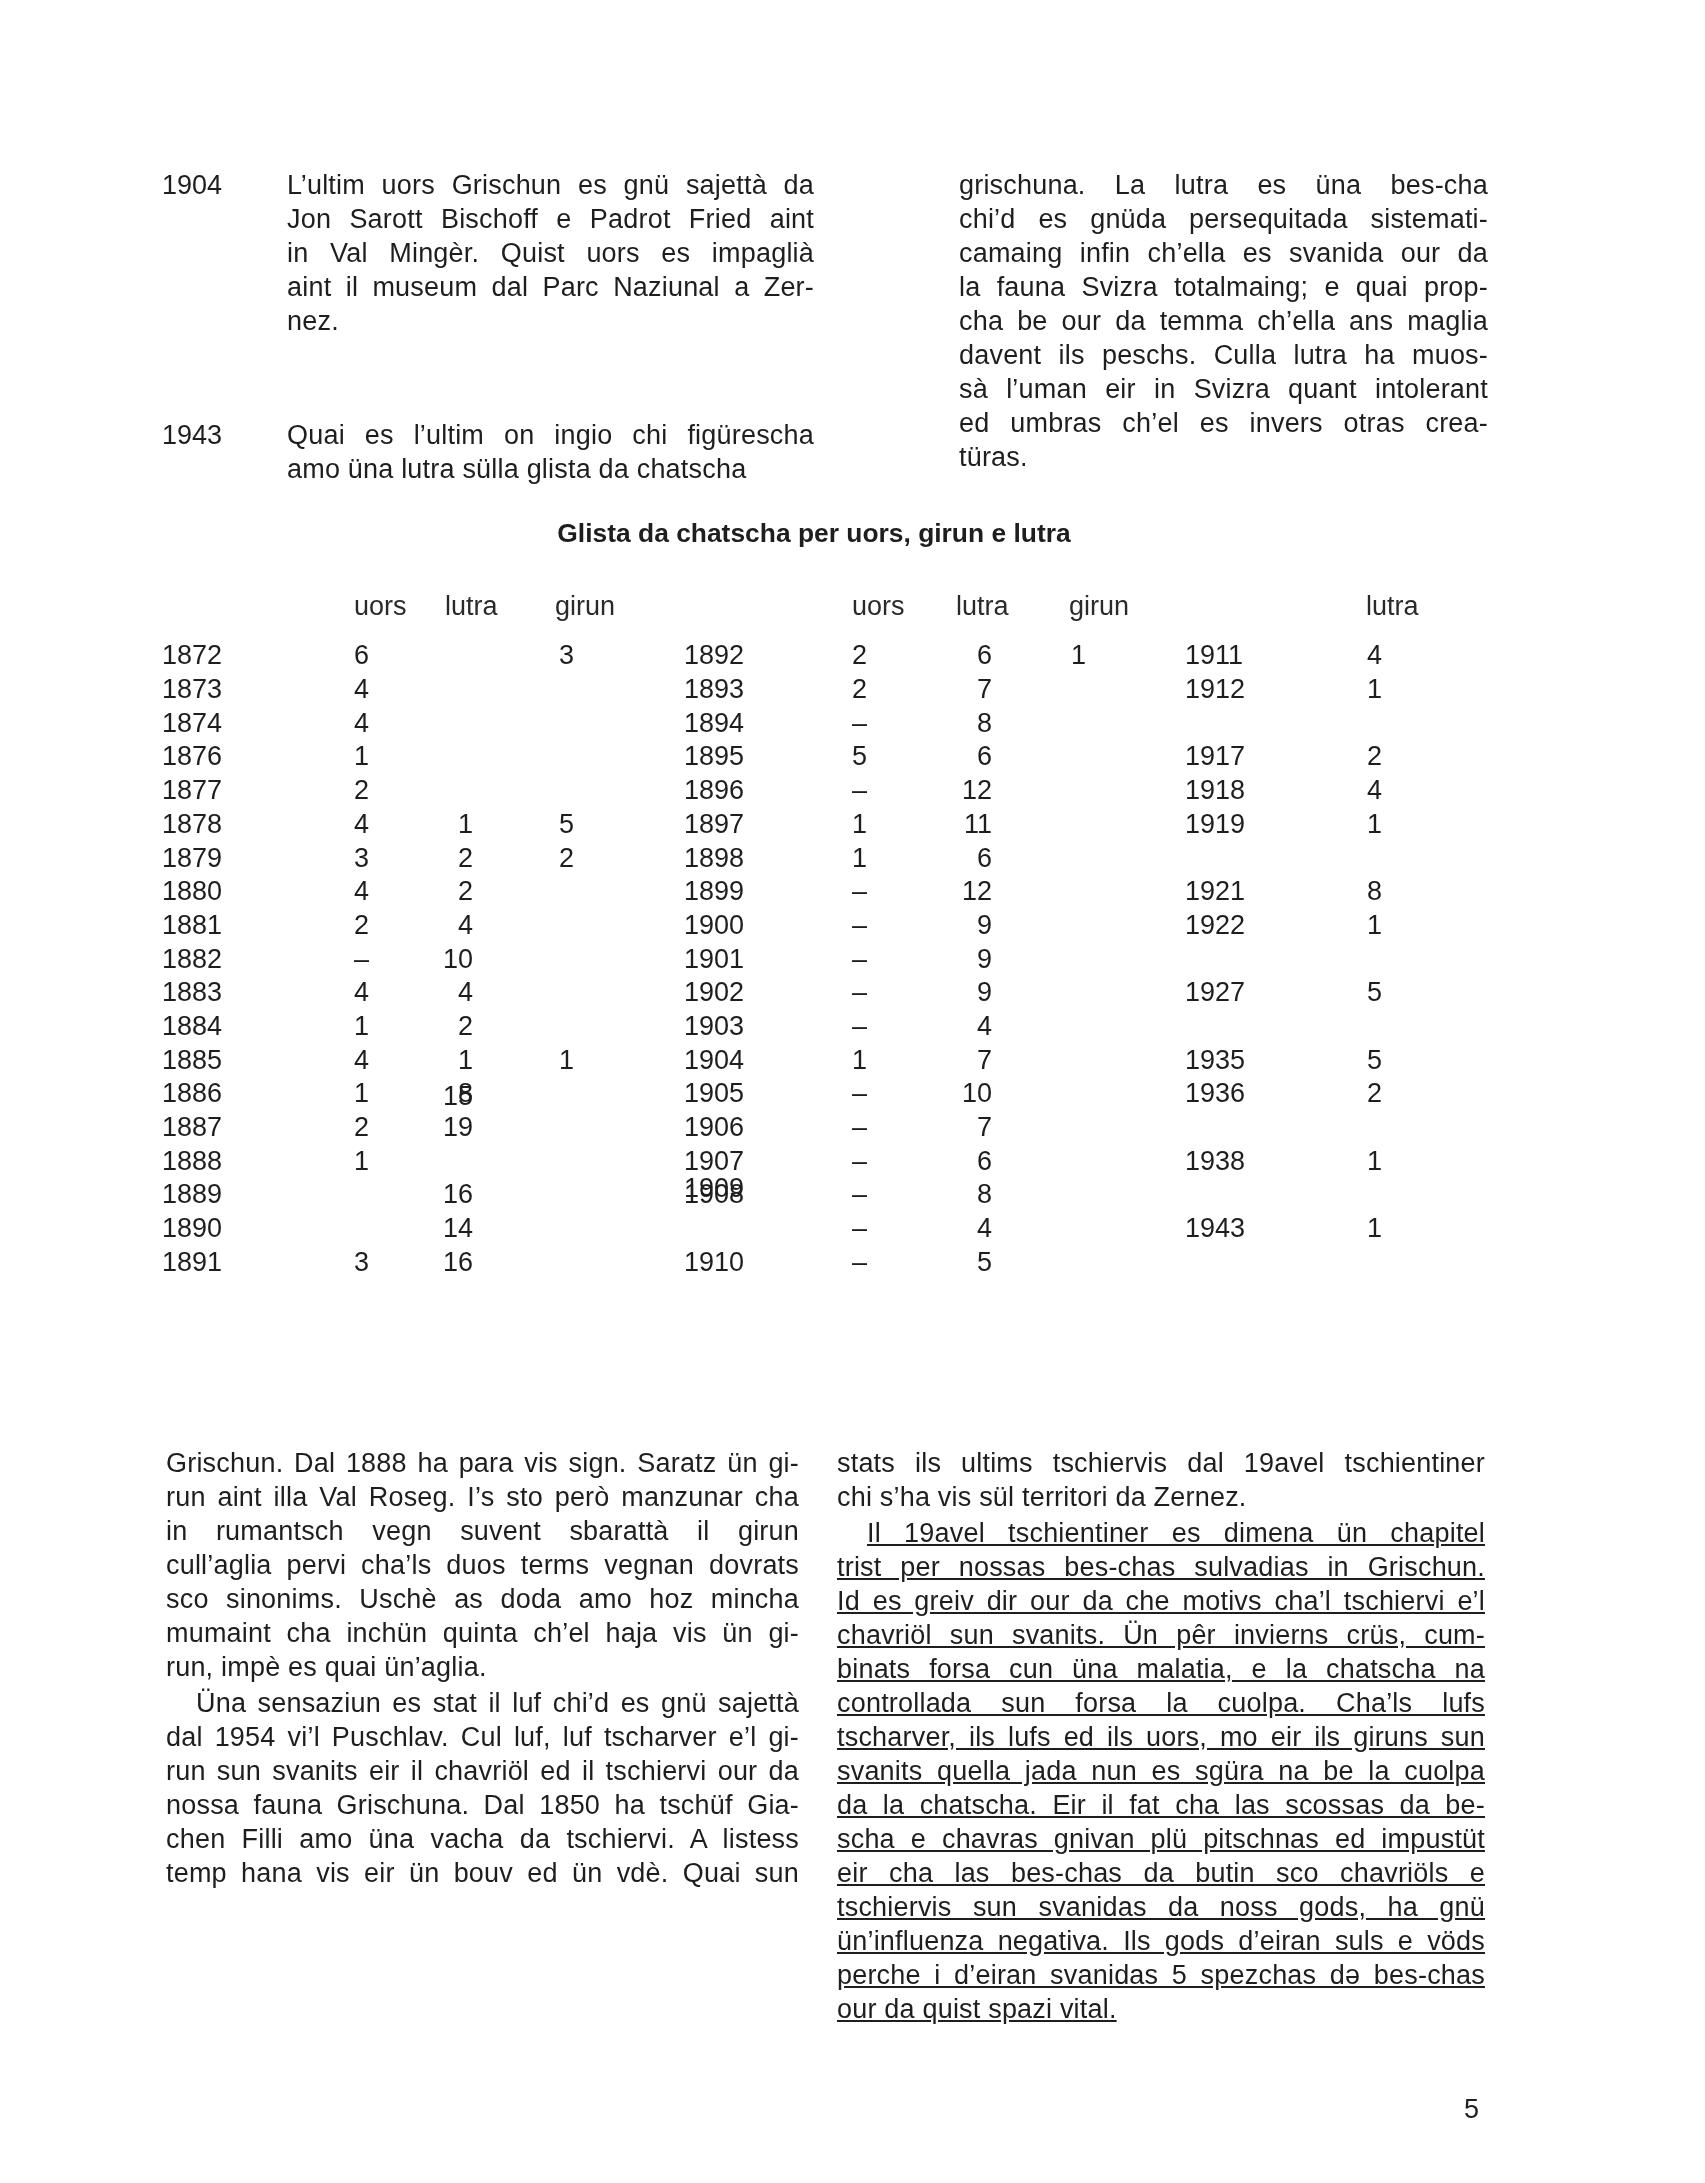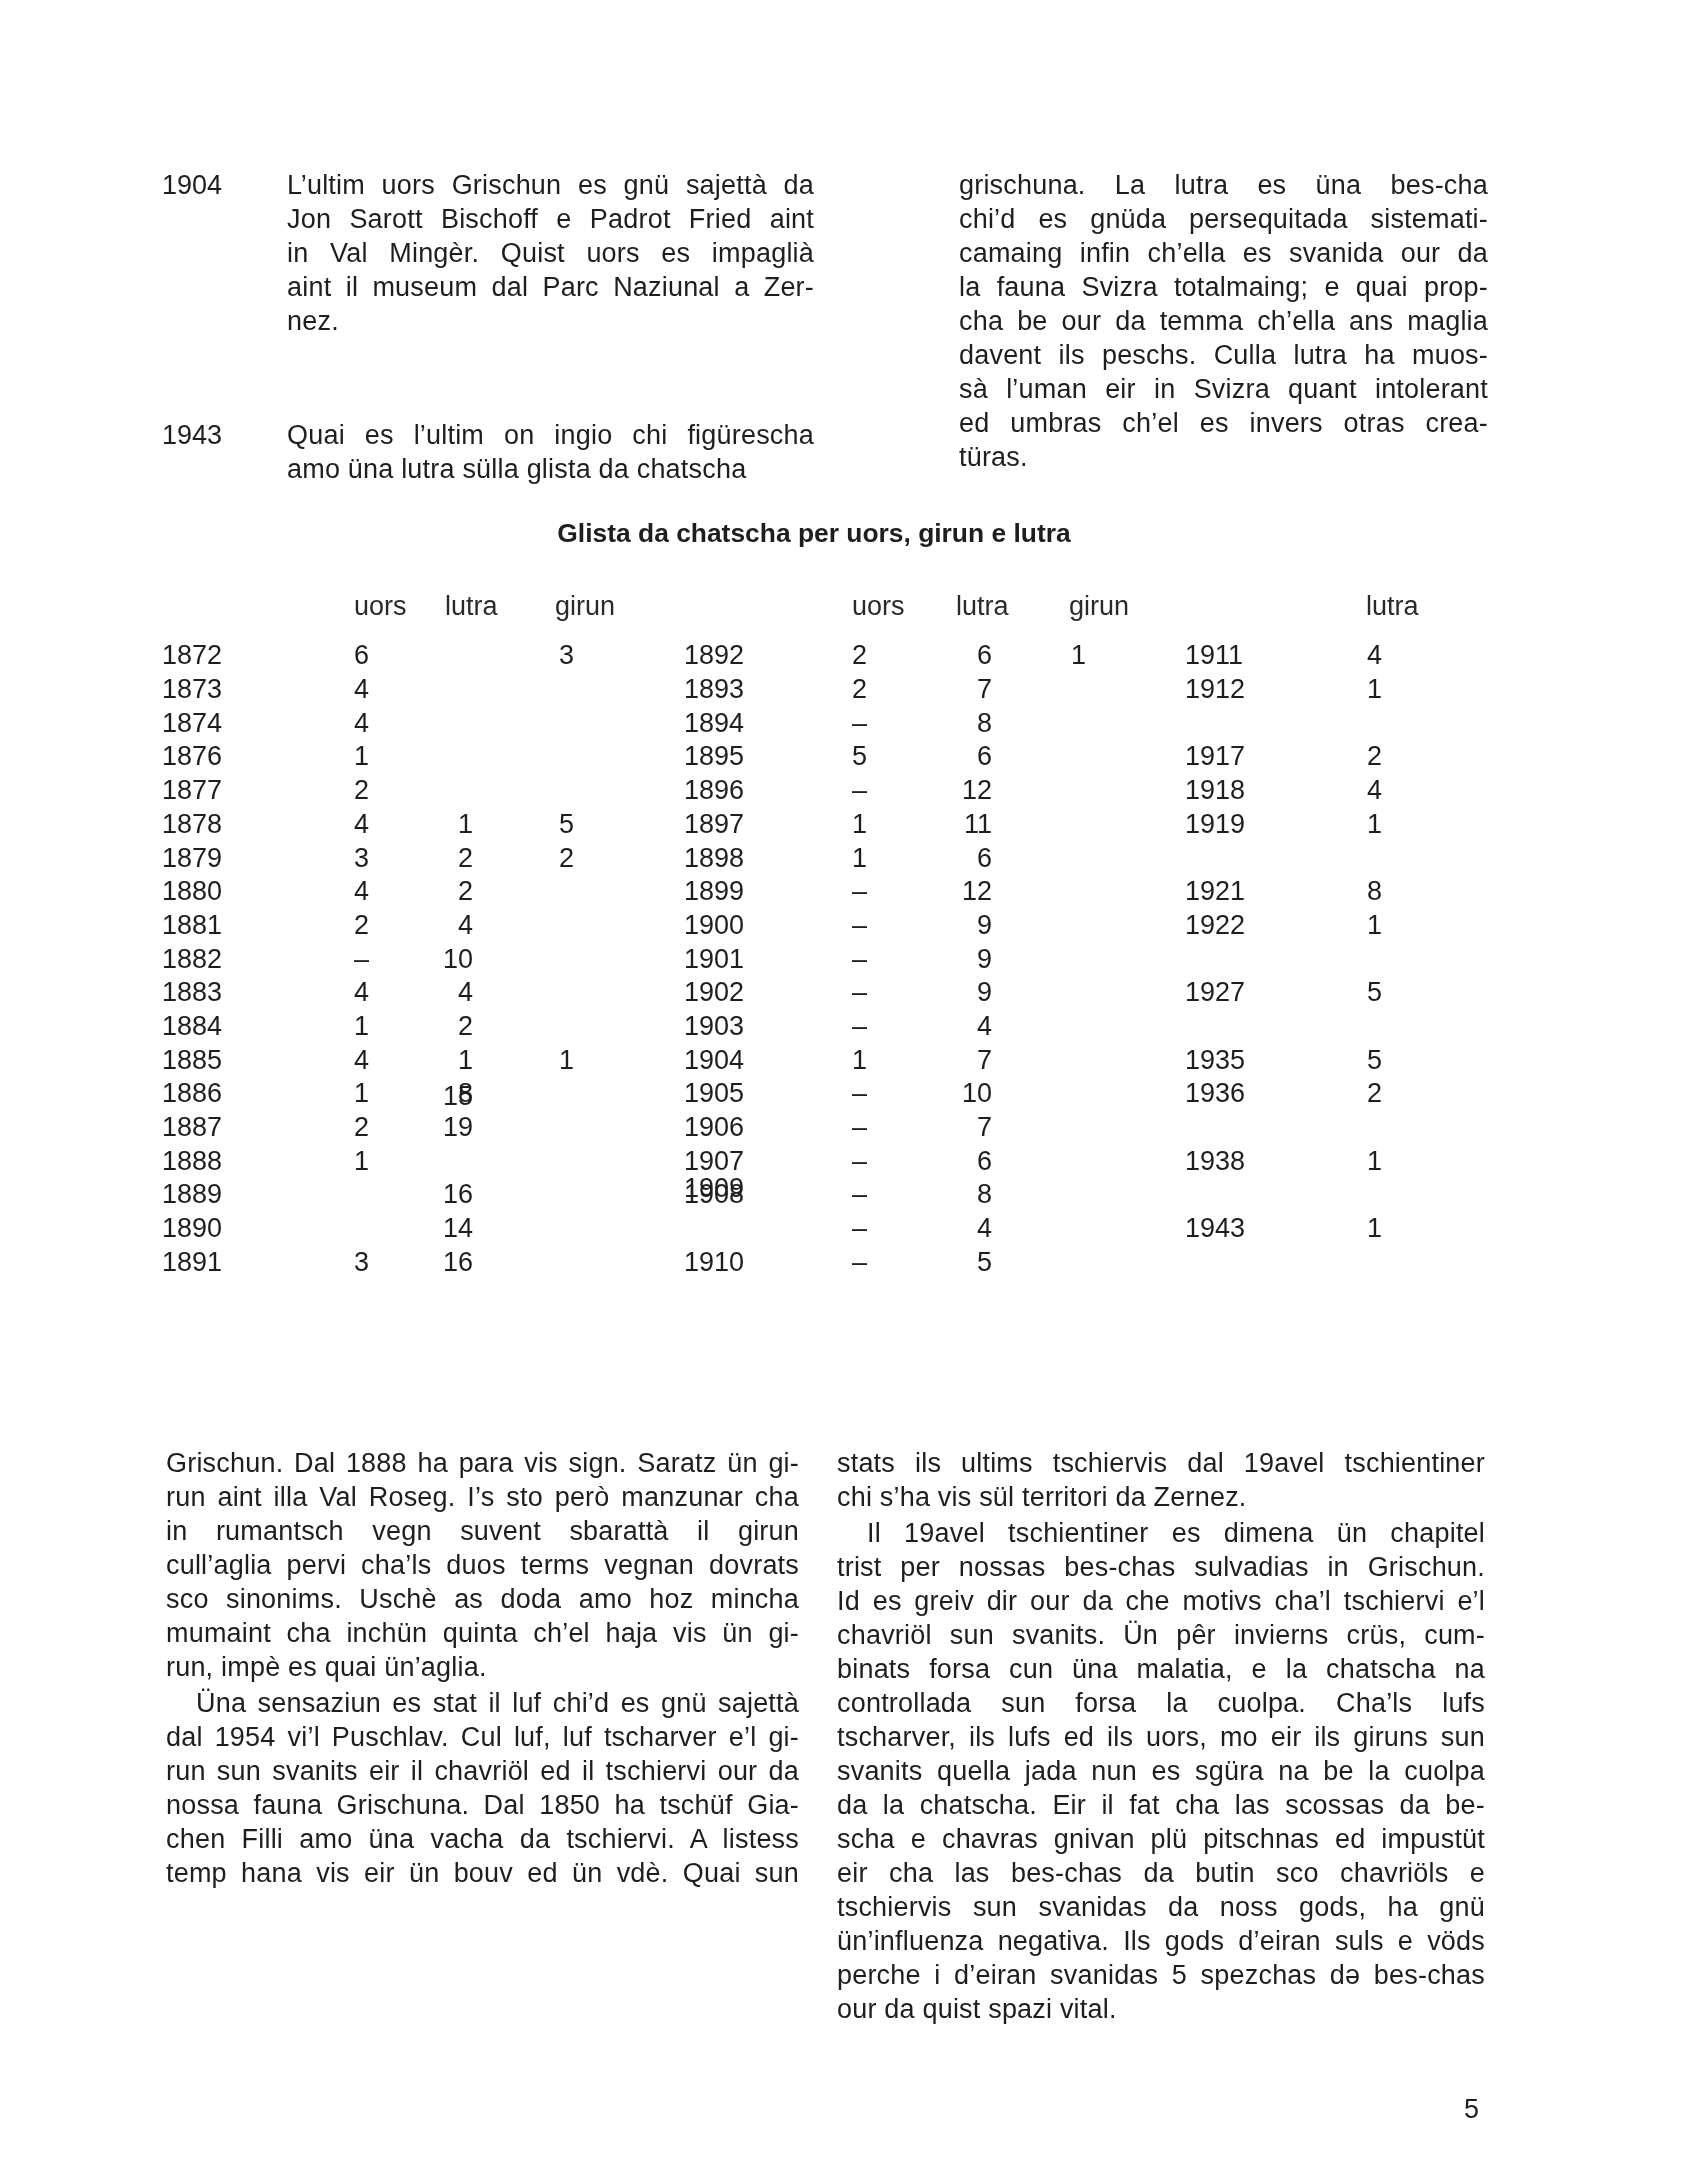--- a/index.html
+++ b/index.html
@@ -277,21 +277,21 @@
       <span class="jl">chen Filli amo üna vacha da tschiervi. A listess</span>
       <span class="jl">temp hana vis eir ün bouv ed ün vdè. Quai sun</span>
     </div>
   </div>
 
 <div class="abs txt" id="bottomright" style="left:837px; top:1446px; width:648px;">
     <div style="margin-bottom: 1.5px;">
       <span class="jl">stats ils ultims tschiervis dal 19avel tschientiner</span>
       <span class="line">chi s’ha vis sül territori da Zernez.</span>
     </div>
-    <div style="margin-bottom: 11px;">
+    <div style="margin-bottom: 11px; text-decoration: underline;">
       <span class="jl" style="text-indent: 30px;">Il 19avel tschientiner es dimena ün chapitel</span>
       <span class="jl">trist per nossas bes-chas sulvadias in Grischun.</span>
       <span class="jl">Id es greiv dir our da che motivs cha’l tschiervi e’l</span>
       <span class="jl">chavriöl sun svanits. Ün pêr invierns crüs, cum-</span>
       <span class="jl">binats forsa cun üna malatia, e la chatscha na</span>
       <span class="jl">controllada sun forsa la cuolpa. Cha’ls lufs</span>
       <span class="jl">tscharver, ils lufs ed ils uors, mo eir ils giruns sun</span>
       <span class="jl">svanits quella jada nun es sgüra na be la cuolpa</span>
       <span class="jl">da la chatscha. Eir il fat cha las scossas da be-</span>
       <span class="jl">scha e chavras gnivan plü pitschnas ed impustüt</span>

